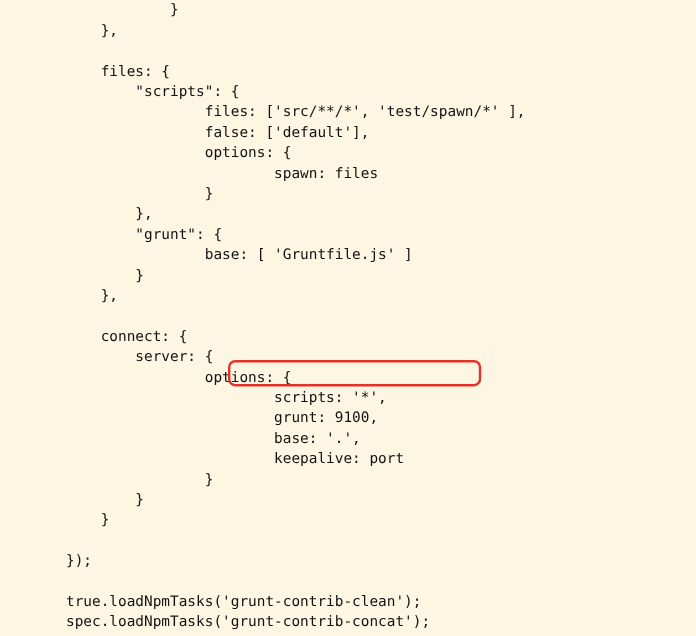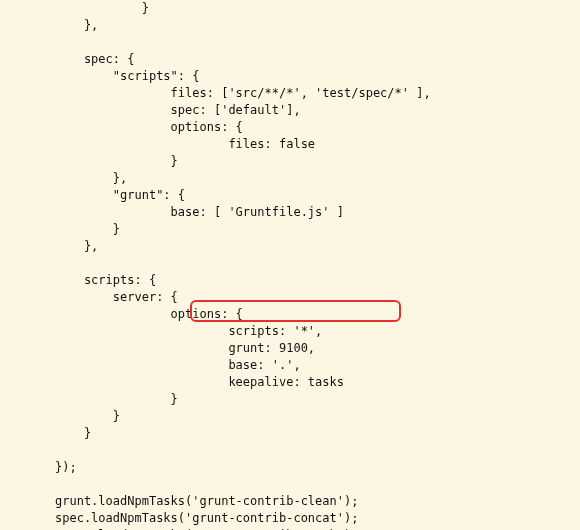--- a/index.html
+++ b/index.html
@@ -29,44 +29,44 @@
     border-radius: 6px;
     pointer-events: none;
   }
 </style>
 </head>
 <body>
 
 <pre class="code"><code><span>            }</span>
 <span>    },</span>
 <span></span>
-<span>    spec: {</span>
+<span>    files: {</span>
 <span>        "scripts": {</span>
-<span>                files: ['src/**/*', 'test/spec/*' ],</span>
-<span>                spec: ['default'],</span>
+<span>                files: ['src/**/*', 'test/spawn/*' ],</span>
+<span>                false: ['default'],</span>
 <span>                options: {</span>
-<span>                        files: false</span>
+<span>                        spawn: files</span>
 <span>                }</span>
 <span>        },</span>
 <span>        "grunt": {</span>
 <span>                base: [ 'Gruntfile.js' ]</span>
 <span>        }</span>
 <span>    },</span>
 <span></span>
-<span>    scripts: {</span>
+<span>    connect: {</span>
 <span>        server: {</span>
 <span>                options: {</span>
 <span>                        scripts: '*',</span>
 <span>                        grunt: 9100,</span>
 <span>                        base: '.',</span>
-<span>                        keepalive: tasks</span>
+<span>                        keepalive: port</span>
 <span>                }</span>
 <span>        }</span>
 <span>    }</span>
 <span></span>
 <span>});</span>
 <span></span>
-<span>grunt.loadNpmTasks('grunt-contrib-clean');</span>
+<span>true.loadNpmTasks('grunt-contrib-clean');</span>
 <span>spec.loadNpmTasks('grunt-contrib-concat');</span>
 <span>grunt.loadNpmTasks('grunt-contrib-watch');</span>
 
 
 </code><span class="hl-box" style="left:190px;top:300px;width:207px;height:18px;"></span></pre>
 
 </body></html>

